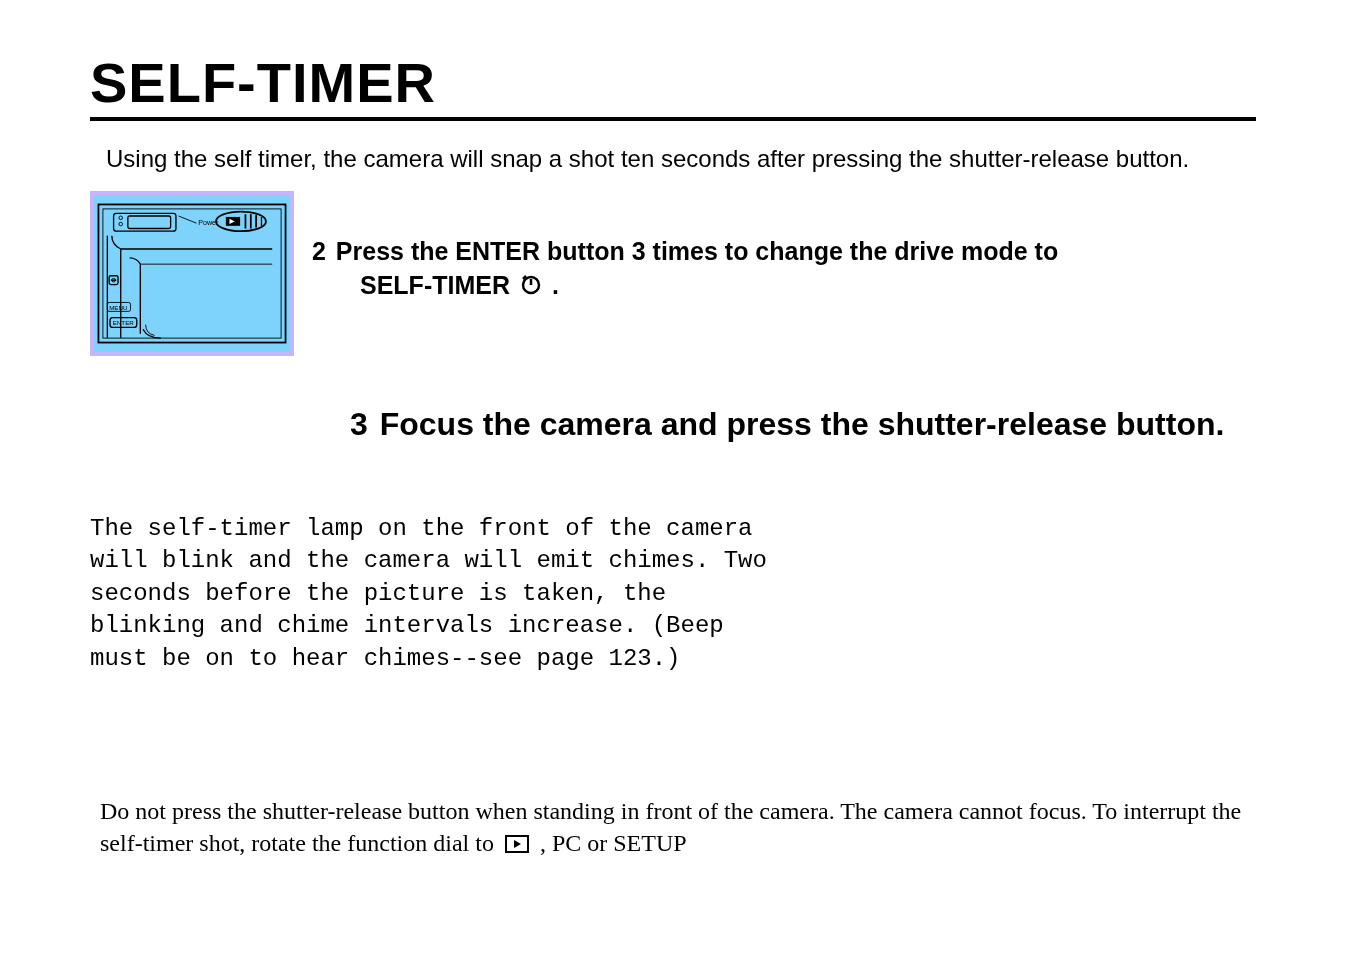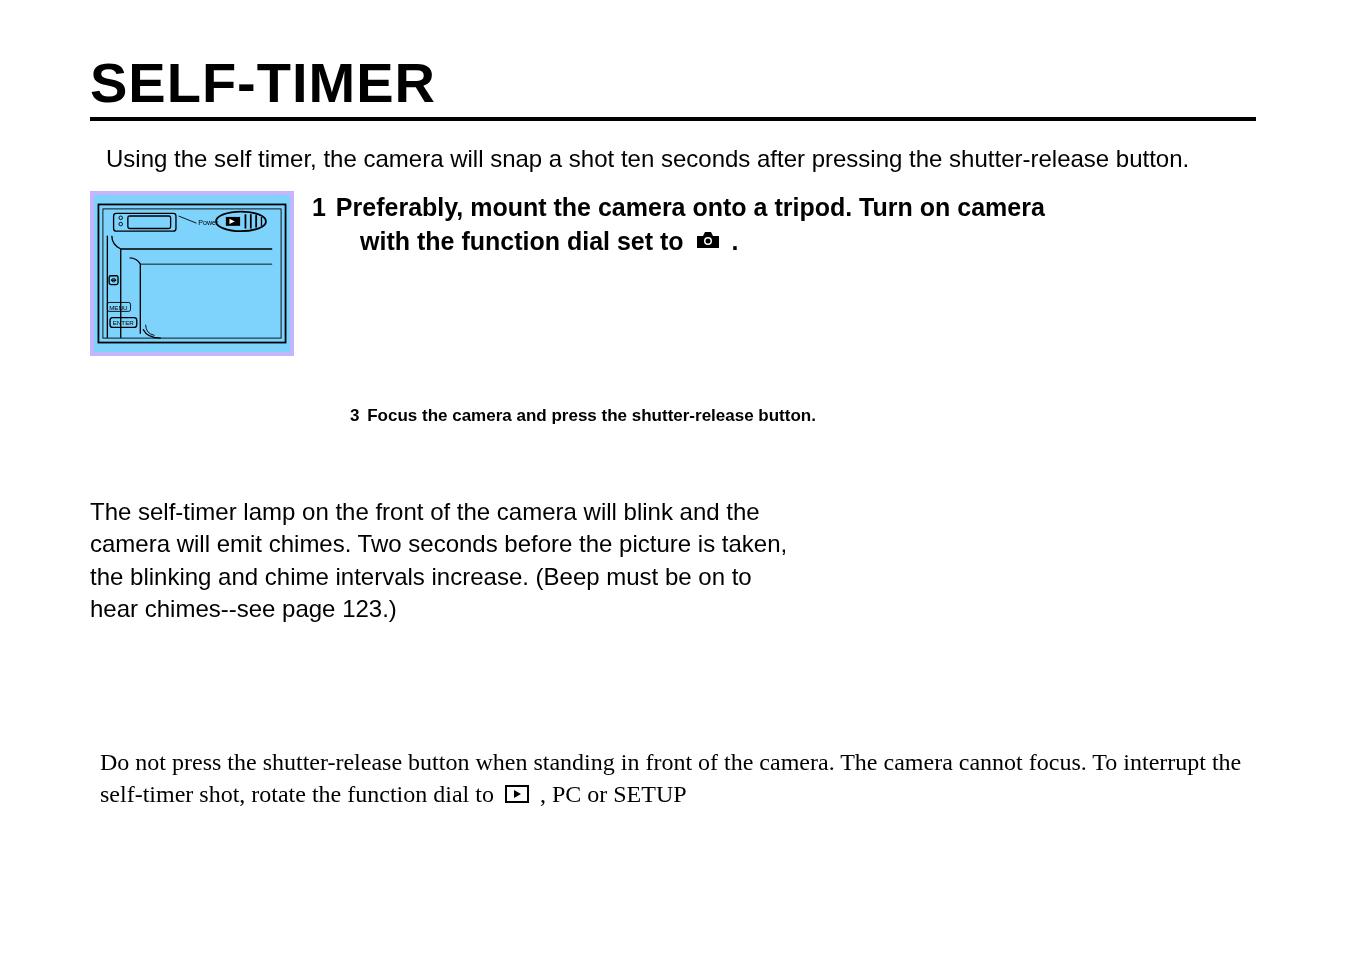--- a/index.html
+++ b/index.html
@@ -74,30 +74,31 @@
       margin: 0 3px;
     }
     .icon-play {
       display: inline-block;
       vertical-align: middle;
       margin: 0 4px;
     }
     .step3 {
       font-family: Arial, sans-serif;
       font-weight: bold;
-      font-size: 17px;
+      font-size: 32px;
       margin-left: 260px;
       margin-bottom: 70px;
       font-stretch: condensed;
     }
     .body-para {
       font-size: 24px;
       line-height: 1.35;
       margin-bottom: 120px;
       margin-left: 0;
+      font-family: Liberation Mono, monospace;
     }
     .note-para {
       font-size: 24px;
       line-height: 1.35;
       margin-left: 10px;
       font-family: Liberation Serif, serif;
     }
   </style>
 </head>
 <body>
@@ -143,36 +144,36 @@
       <rect x="18" y="132" width="30" height="11" fill="none" stroke="#000" stroke-width="1.5" rx="3"></rect>
       <text x="21" y="140" font-size="7" font-family="Arial">ENTER</text>
 
       <path d="M 55 145 Q 60 155 75 155" fill="none" stroke="#000" stroke-width="1.5"></path>
       <path d="M 58 140 Q 58 150 68 152" fill="none" stroke="#000" stroke-width="1"></path>
       <line x1="15" y1="155" x2="15" y2="40" stroke="#000" stroke-width="1.5"></line>
     </svg>
   </div>
 
   <div class="steps-text">
-    <div class="step">
-      <span class="step-num">1</span>
-      <span>Preferably, mount the camera onto a tripod. Turn on camera</span><br>
+
+    <div class="step" style="margin-top:44px;">
+      <span class="step-num">2</span>
+      <span>Press the ENTER button 3 times to change the drive mode to</span><br>
       <span class="step-indent">
-        <span>with the function dial set to</span>
-        <span class="icon-camera">
-          <svg width="26" height="22" viewBox="0 0 26 22">
-            <path d="M 2 7 L 2 19 L 24 19 L 24 7 L 18 7 L 16 3 L 10 3 L 8 7 Z" fill="#000"></path>
-            <circle cx="13" cy="12" r="4" fill="#fff"></circle>
-            <circle cx="13" cy="12" r="2.5" fill="#000"></circle>
+        <span>SELF-TIMER</span>
+        <span class="icon-timer">
+          <svg width="22" height="22" viewBox="0 0 22 22">
+            <circle cx="11" cy="12" r="8" fill="none" stroke="#000" stroke-width="2.5"></circle>
+            <line x1="11" y1="12" x2="11" y2="6" stroke="#000" stroke-width="2.5"></line>
+            <line x1="6" y1="3" x2="3" y2="6" stroke="#000" stroke-width="2.5"></line>
           </svg>
         </span>
         <span>.</span>
       </span>
     </div>
-
   </div>
 </div>
 
 <div class="step3">
   <span class="step-num">3</span>
   <span>Focus the camera and press the shutter-release button.</span>
 </div>
 
 <p class="body-para" style="max-width:700px;">The self-timer lamp on the front of the camera will blink and the camera will emit chimes. Two seconds before the picture is taken, the blinking and chime intervals increase. (Beep must be on to hear chimes--see page 123.)</p>
 

